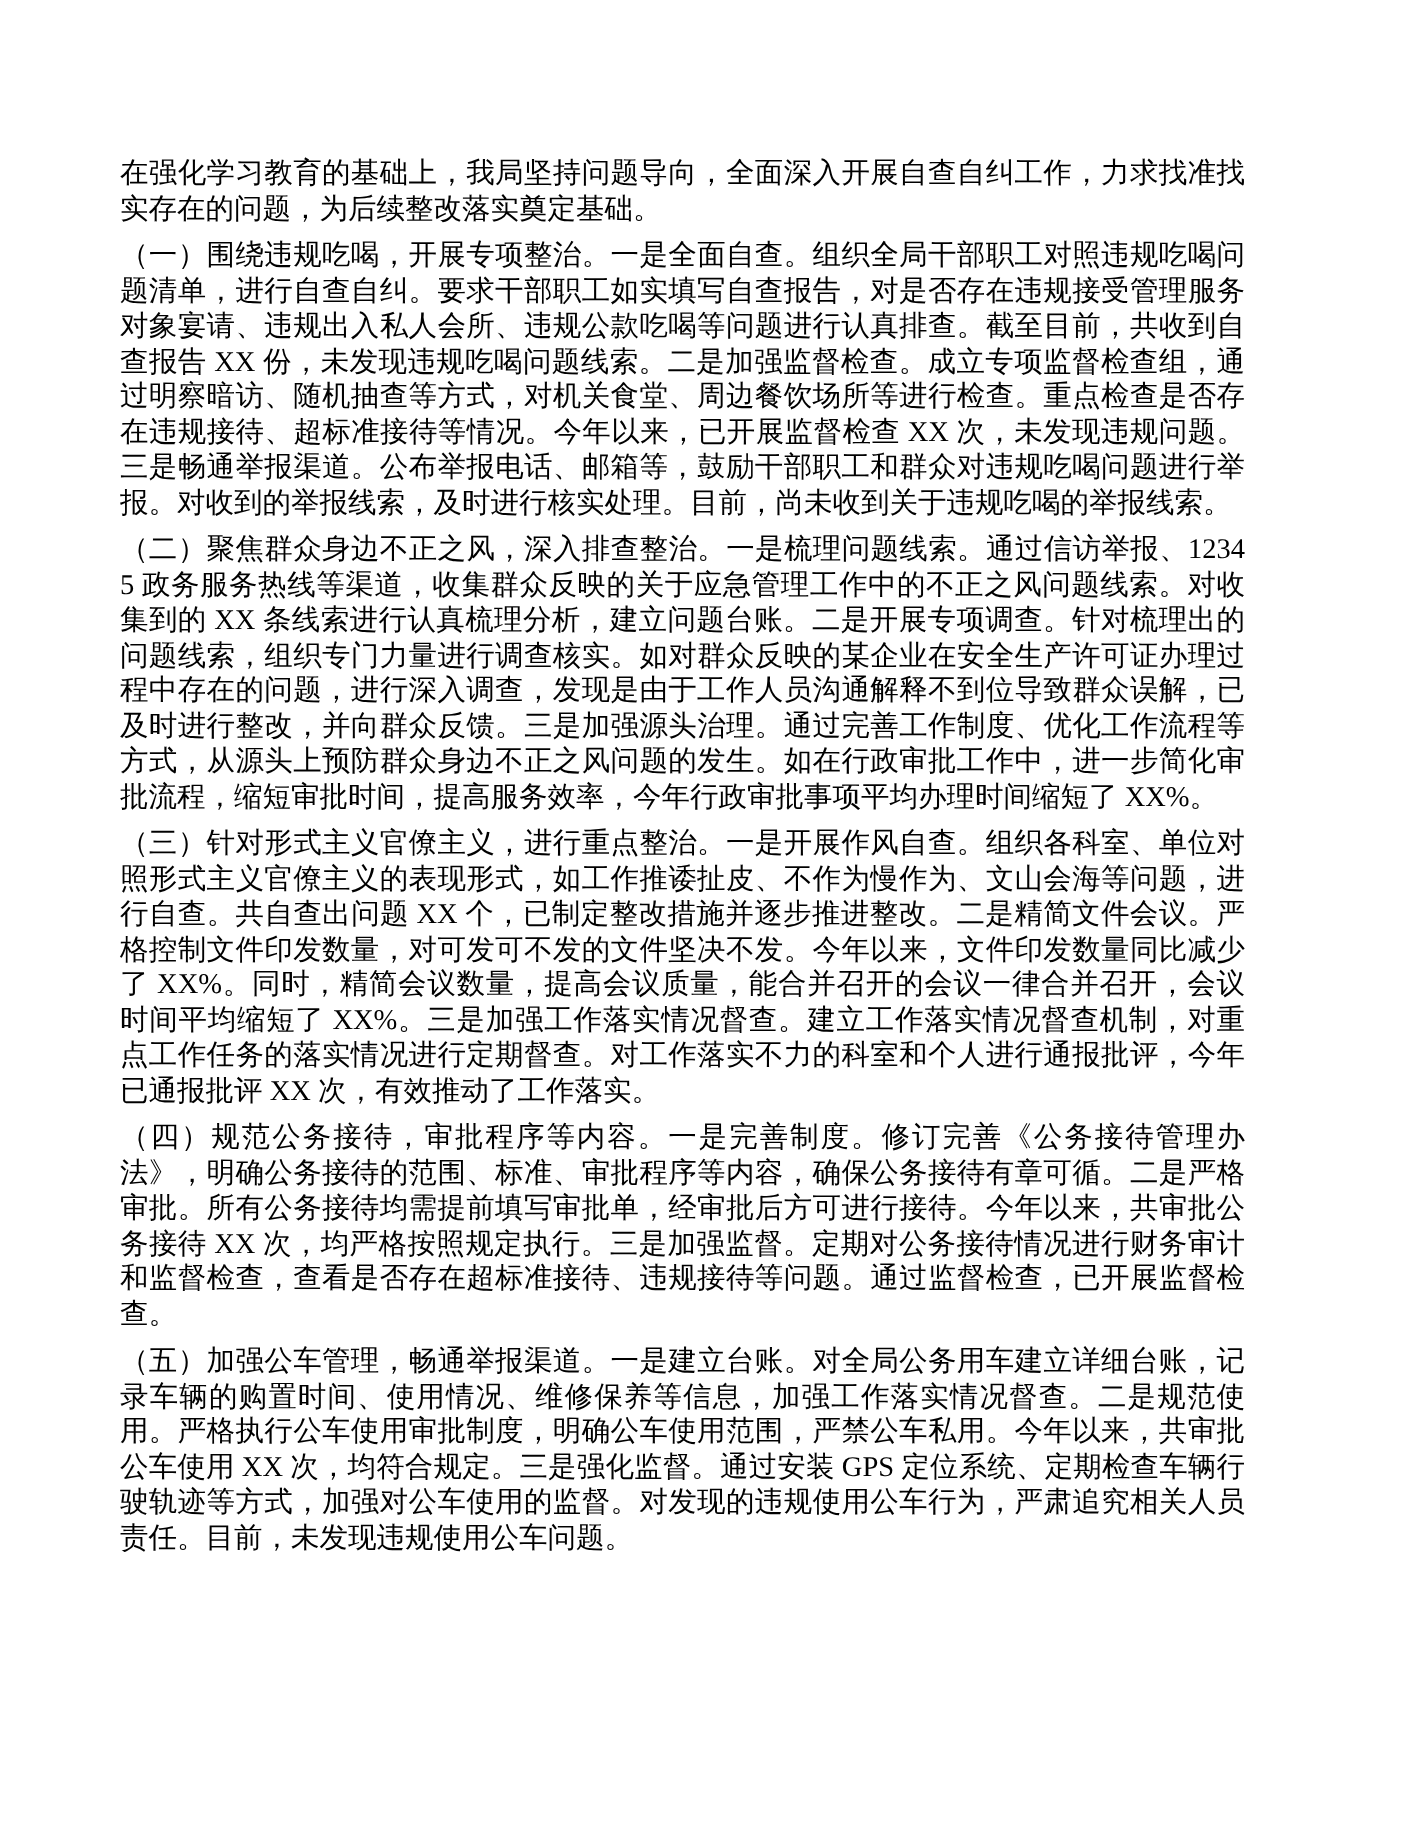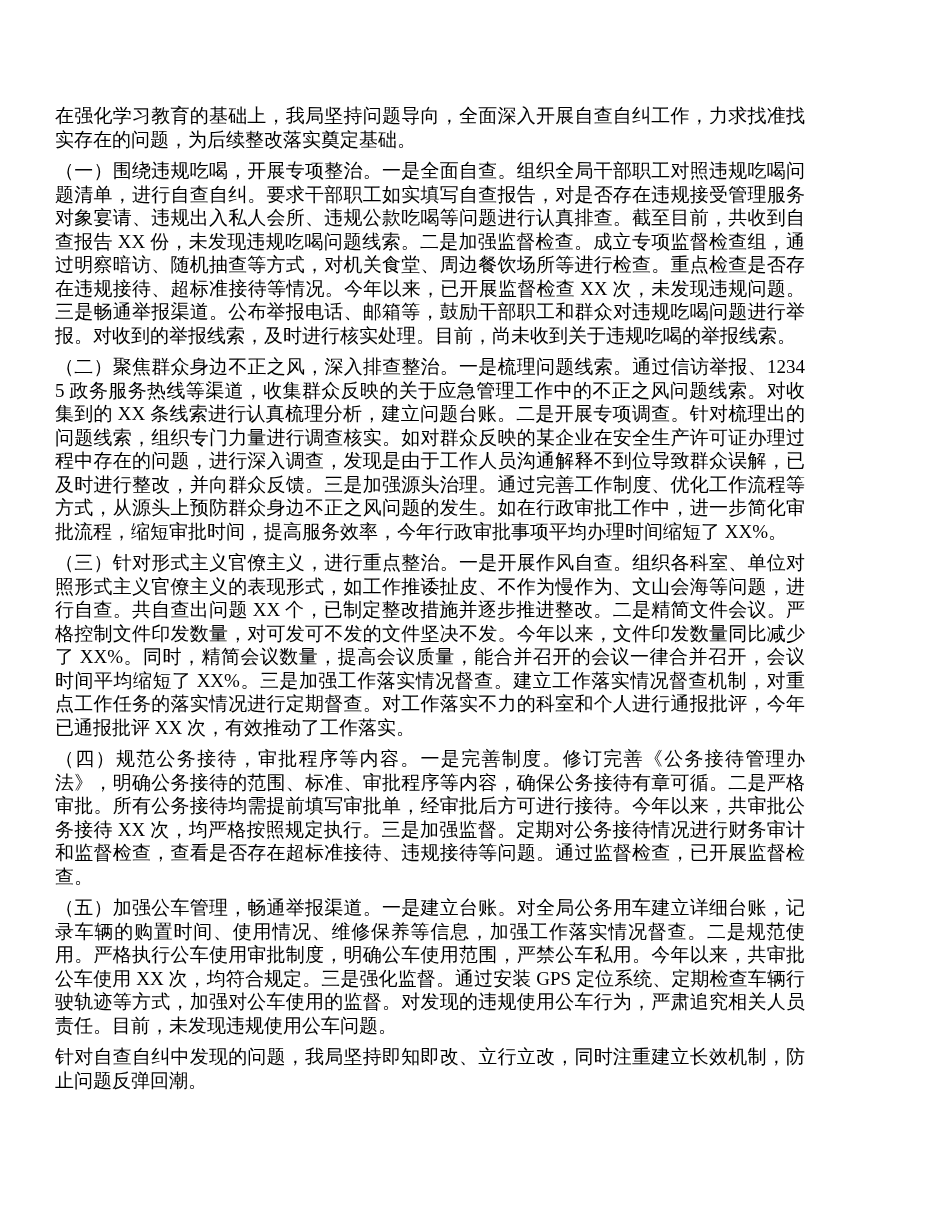--- a/index.html
+++ b/index.html
@@ -10,21 +10,21 @@
     width: 950px;
     height: 1230px;
     background: #ffffff;
     overflow: hidden;
     font-family: "Liberation Serif", "DejaVu Serif", serif;
   }
   .page {
     box-sizing: border-box;
     width: 950px;
     height: 867px;
-    padding: 104px 85px 0 55px;
+    padding: 104px 85px 0 80px;
     background: #ffffff;
   }
   .doc-body {
     width: 750px;
     color: #000000;
     font-size: 19px;
     line-height: 23.5px;
     text-align: justify;
     text-justify: inter-ideograph;
   }
@@ -41,15 +41,14 @@
 <body>
 
 <div class="page">
   <div class="doc-body">
       <p class="para"><span>在强化学习教育的基础上，我局坚持问题导向，全面深入开展自查自纠工作，力求找准找实存在的问题，为后续整改落实奠定基础。</span></p>
       <p class="para"><span>（一）围绕违规吃喝，开展专项整治。</span><span class="b">一是</span><span>全面自查。组织全局干部职工对照违规吃喝问题清单，进行自查自纠。要求干部职工如实填写自查报告，对是否存在违规接受管理服务对象宴请、违规出入私人会所、违规公款吃喝等问题进行认真排查。截至目前，共收到自查报告 XX 份，未发现违规吃喝问题线索。</span><span class="b">二是</span><span>加强监督检查。成立专项监督检查组，通过明察暗访、随机抽查等方式，对机关食堂、周边餐饮场所等进行检查。重点检查是否存在违规接待、超标准接待等情况。今年以来，已开展监督检查 XX 次，未发现违规问题。</span><span class="b">三是</span><span>畅通举报渠道。公布举报电话、邮箱等，鼓励干部职工和群众对违规吃喝问题进行举报。对收到的举报线索，及时进行核实处理。目前，尚未收到关于违规吃喝的举报线索。</span></p>
       <p class="para"><span>（二）聚焦群众身边不正之风，深入排查整治。</span><span class="b">一是</span><span>梳理问题线索。通过信访举报、12345 政务服务热线等渠道，收集群众反映的关于应急管理工作中的不正之风问题线索。对收集到的 XX 条线索进行认真梳理分析，建立问题台账。</span><span class="b">二是</span><span>开展专项调查。针对梳理出的问题线索，组织专门力量进行调查核实。如对群众反映的某企业在安全生产许可证办理过程中存在的问题，进行深入调查，发现是由于工作人员沟通解释不到位导致群众误解，已及时进行整改，并向群众反馈。</span><span class="b">三是</span><span>加强源头治理。通过完善工作制度、优化工作流程等方式，从源头上预防群众身边不正之风问题的发生。如在行政审批工作中，进一步简化审批流程，缩短审批时间，提高服务效率，今年行政审批事项平均办理时间缩短了 XX%。</span></p>
       <p class="para"><span>（三）针对形式主义官僚主义，进行重点整治。</span><span class="b">一是</span><span>开展作风自查。组织各科室、单位对照形式主义官僚主义的表现形式，如工作推诿扯皮、不作为慢作为、文山会海等问题，进行自查。共自查出问题 XX 个，已制定整改措施并逐步推进整改。</span><span class="b">二是</span><span>精简文件会议。严格控制文件印发数量，对可发可不发的文件坚决不发。今年以来，文件印发数量同比减少了 XX%。同时，精简会议数量，提高会议质量，能合并召开的会议一律合并召开，会议时间平均缩短了 XX%。</span><span class="b">三是</span><span>加强工作落实情况督查。建立工作落实情况督查机制，对重点工作任务的落实情况进行定期督查。对工作落实不力的科室和个人进行通报批评，今年已通报批评 XX 次，有效推动了工作落实。</span></p>
       <p class="para"><span>（四）规范公务接待，审批程序等内容。</span><span class="b">一是</span><span>完善制度。修订完善《公务接待管理办法》，明确公务接待的范围、标准、审批程序等内容，确保公务接待有章可循。</span><span class="b">二是</span><span>严格审批。所有公务接待均需提前填写审批单，经审批后方可进行接待。今年以来，共审批公务接待 XX 次，均严格按照规定执行。</span><span class="b">三是</span><span>加强监督。定期对公务接待情况进行财务审计和监督检查，查看是否存在超标准接待、违规接待等问题。通过监督检查，已开展监督检查。</span></p>
       <p class="para"><span>（五）加强公车管理，畅通举报渠道。</span><span class="b">一是</span><span>建立台账。对全局公务用车建立详细台账，记录车辆的购置时间、使用情况、维修保养等信息，加强工作落实情况督查。</span><span class="b">二是</span><span>规范使用。严格执行公车使用审批制度，明确公车使用范围，严禁公车私用。今年以来，共审批公车使用 XX 次，均符合规定。</span><span class="b">三是</span><span>强化监督。通过安装 GPS 定位系统、定期检查车辆行驶轨迹等方式，加强对公车使用的监督。对发现的违规使用公车行为，严肃追究相关人员责任。目前，未发现违规使用公车问题。</span></p>
-      <p class="para"><span>针对自查自纠中发现的问题，我局坚持即知即改、立行立改，同时注重建立长效机制，防止问题反弹回潮。</span></p>
     </div>
 </div>
 
 </body></html>

